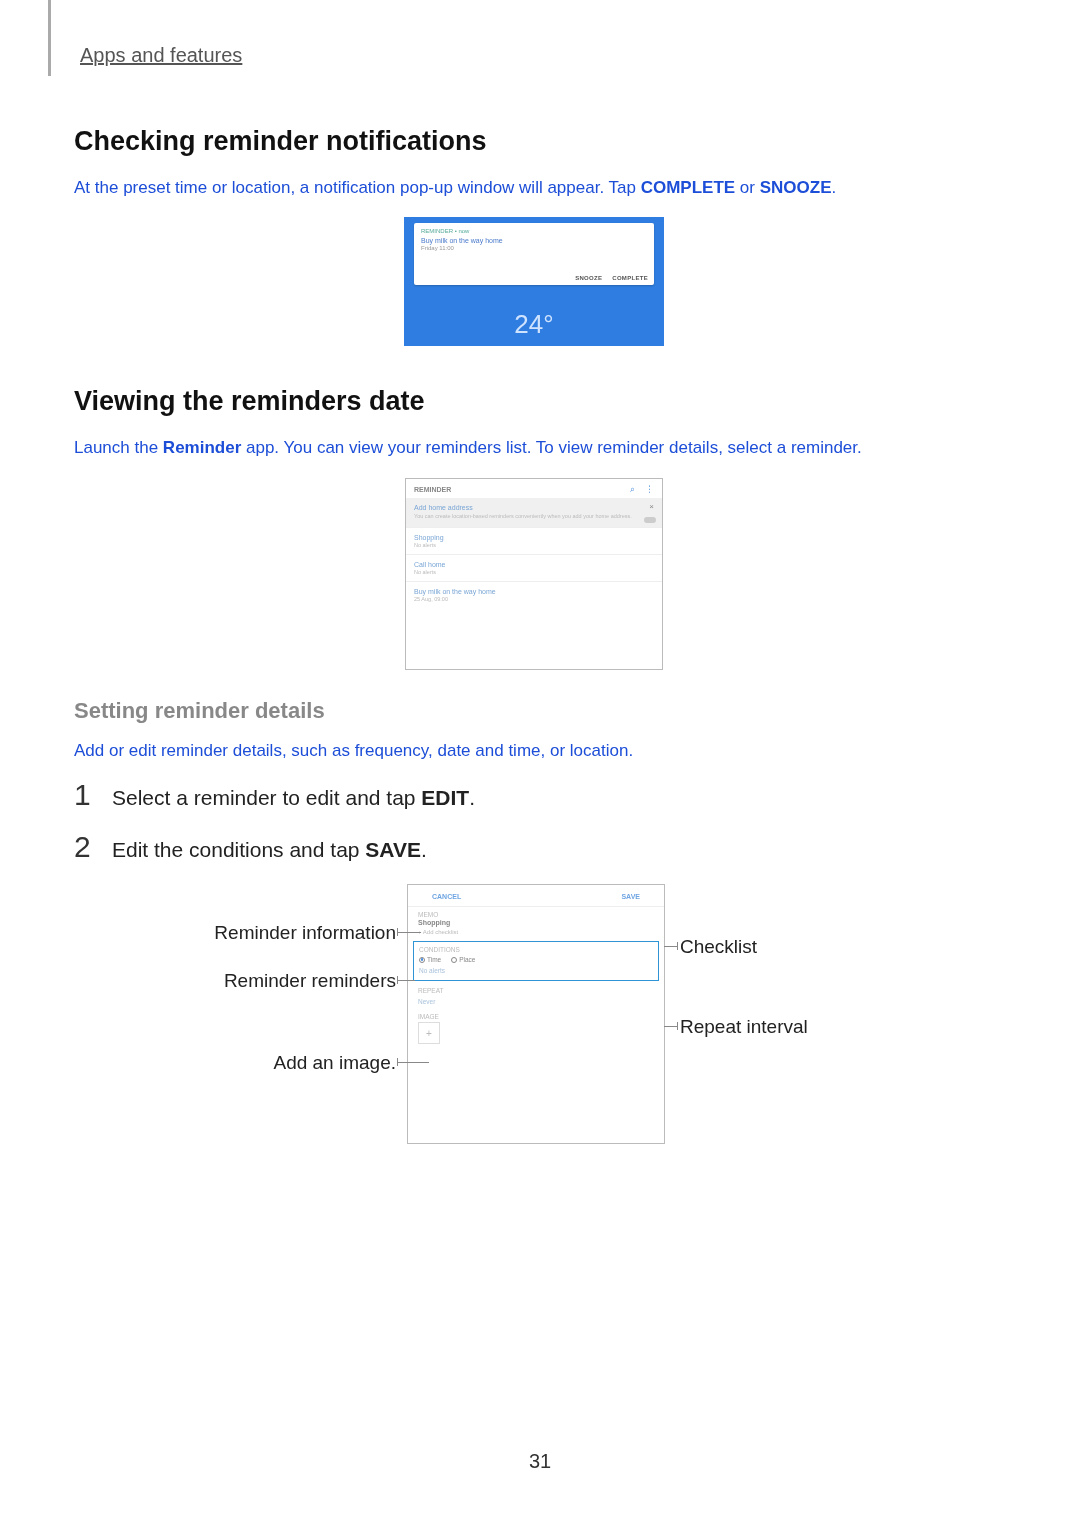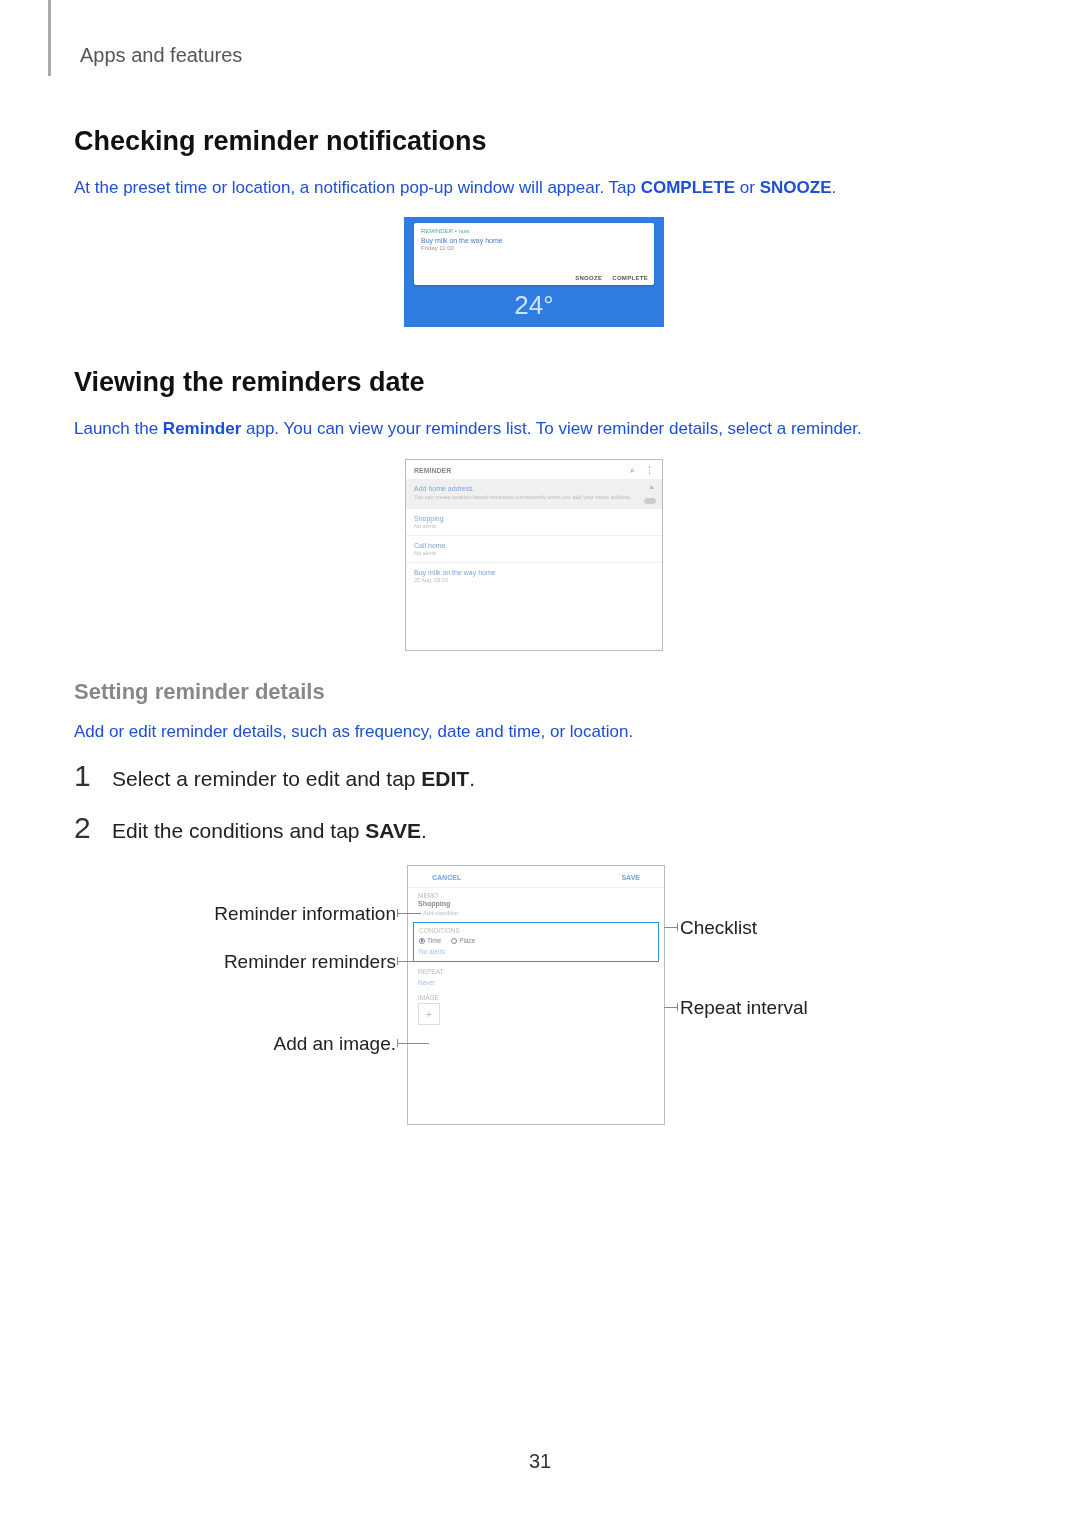--- a/index.html
+++ b/index.html
@@ -18,20 +18,21 @@
     width: 3px;
     height: 76px;
     background: #aaa;
   }
   .header {
     position: absolute;
     left: 80px;
     top: 44px;
     font-size: 20px;
     color: #555;
+    text-decoration: underline;
   }
   .content {
     position: absolute;
     left: 74px;
     top: 110px;
     width: 920px;
   }
   .h2 {
     font-size: 27px;
     font-weight: bold;
@@ -67,21 +68,21 @@
     min-width: 20px;
   }
   .ol-text {
     font-size: 21px;
     color: #222;
   }
 
   
   .fig1 {
     width: 260px;
-    height: 110px;
+    height: 129px;
     margin: 8px auto 40px auto;
     background: linear-gradient(#2f7de0, #2f7de0);
     position: relative;
   }
   .fig1-card {
     position: absolute;
     left: 10px; right: 10px; top: 6px;
     height: 62px;
     background: #fff;
     border-radius: 2px;

